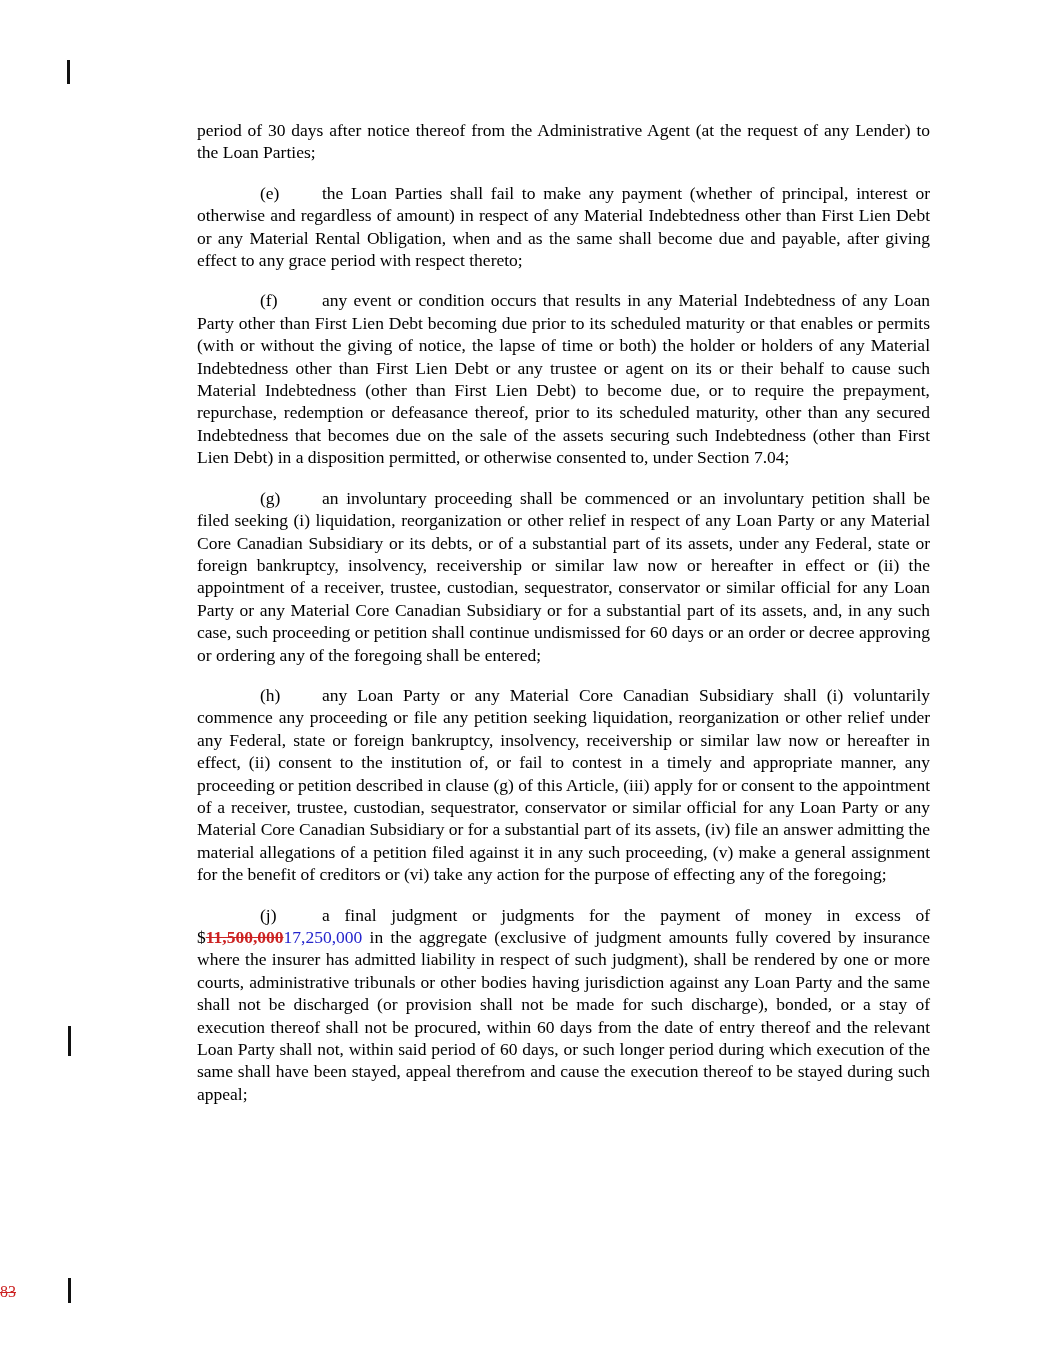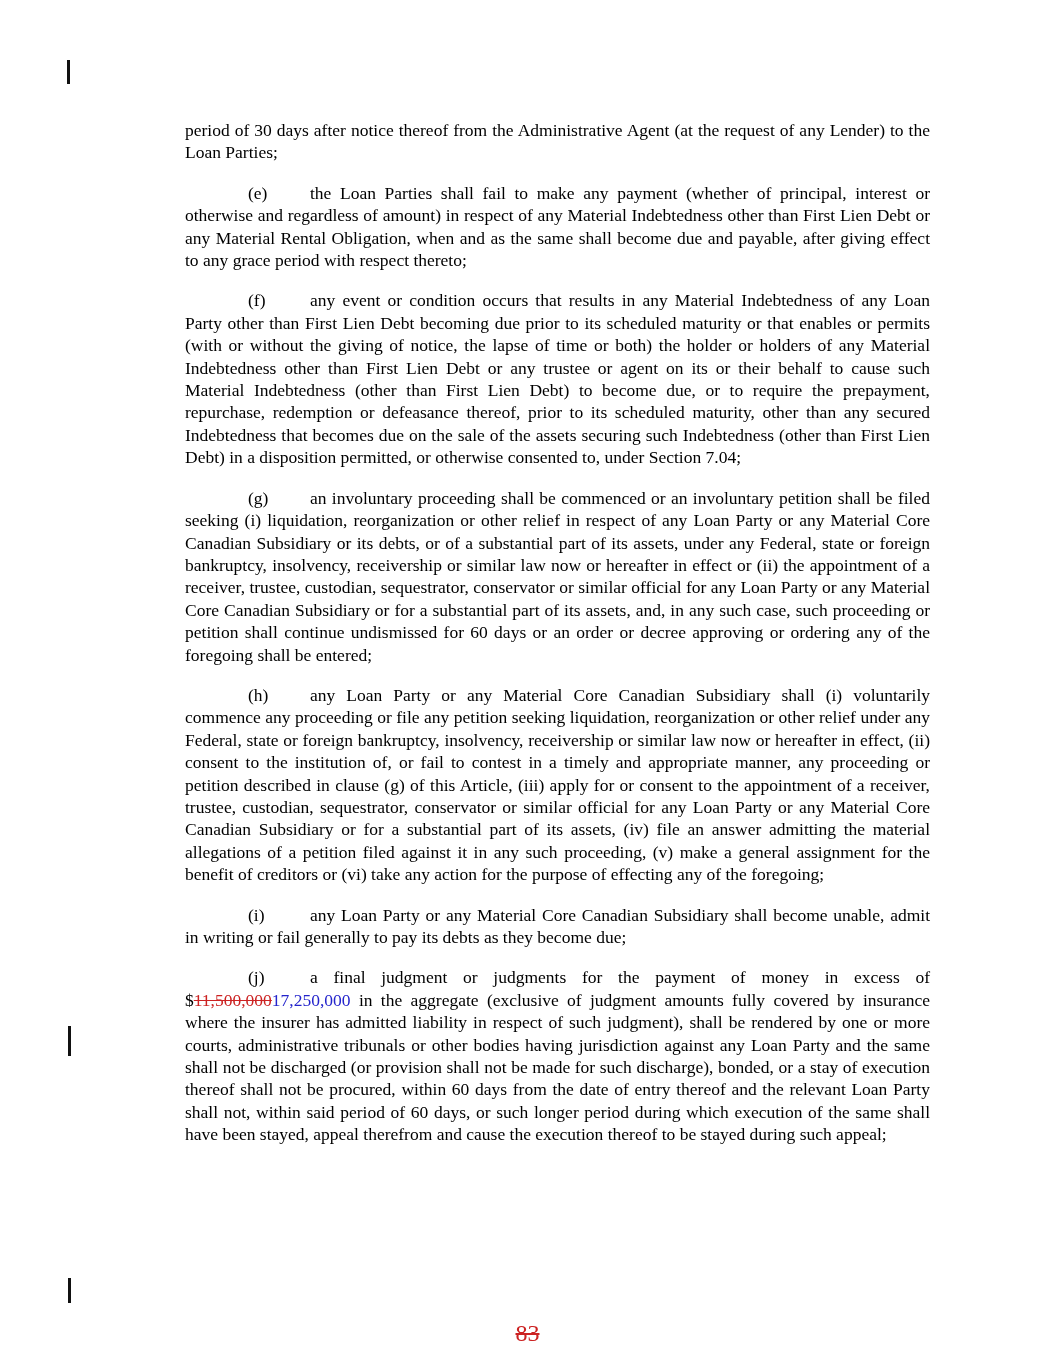--- a/index.html
+++ b/index.html
@@ -30,43 +30,44 @@
   
   .doc-body {
     position: absolute;
     left: 185px;
     top: 119px;
     width: 745px;
     font-size: 17.5px;
     line-height: 22.4px;
     text-align: justify;
   }
-  .para { margin: 0 0 18px 0; }
+  .para { margin: 0 0 18px 12px; }
   .para.lettered { text-indent: 63px; }
   .para.flush { text-indent: 0; }
   .marker { display: inline-block; width: 62px; text-indent: 0; }
 
   .seg.normal { }
   .seg.underline { }
   .seg.deleted {
     color: var(--deleted, #cc2222);
     text-decoration: line-through;
+    font-weight: bold;
   }
   .seg.inserted {
     color: var(--inserted, #2424cc);
   }
 
   
   .footer {
     position: absolute;
     left: 0;
-    top: 1322px;
+    top: 1281px;
     width: 100%;
-    text-align: center;
-    font-size: 24px;
+    text-align: left;
+    font-size: 16px;
     line-height: 22px;
   }
   .footer .page-num {
     color: var(--deleted, #cc2222);
     text-decoration: line-through;
   }
 </style>
 </head>
 <body>
 
@@ -74,20 +75,19 @@
   <div class="change-bar bar-1"></div>
   <div class="change-bar bar-2"></div>
   <div class="change-bar bar-3"></div>
 
   <div class="doc-body" id="doc-body">
       <p class="para flush"><span class="seg normal">period of 30 days after notice thereof from the Administrative Agent (at the request of any Lender) to the Loan Parties;</span></p>
       <p class="para lettered"><span class="marker">(e)</span><span class="seg normal">the Loan Parties shall fail to make any payment (whether of principal, interest or otherwise and regardless of amount) in respect of any Material Indebtedness other than First Lien Debt or any Material Rental Obligation, when and as the same shall become due and payable, after giving effect to any grace period with respect thereto;</span></p>
       <p class="para lettered"><span class="marker">(f)</span><span class="seg normal">any event or condition occurs that results in any Material Indebtedness of any Loan Party other than First Lien Debt becoming due prior to its scheduled maturity or that enables or permits (with or without the giving of notice, the lapse of time or both) the holder or holders of any Material Indebtedness other than First Lien Debt or any trustee or agent on its or their behalf to cause such Material Indebtedness (other than First Lien Debt) to become due, or to require the prepayment, repurchase, redemption or defeasance thereof, prior to its scheduled maturity, other than any secured Indebtedness that becomes due on the sale of the assets securing such Indebtedness (other than First Lien Debt) in a disposition permitted, or otherwise consented to, under </span><span class="seg underline">Section 7.04</span><span class="seg normal">;</span></p>
       <p class="para lettered"><span class="marker">(g)</span><span class="seg normal">an involuntary proceeding shall be commenced or an involuntary petition shall be filed seeking (i) liquidation, reorganization or other relief in respect of any Loan Party or any Material Core Canadian Subsidiary or its debts, or of a substantial part of its assets, under any Federal, state or foreign bankruptcy, insolvency, receivership or similar law now or hereafter in effect or (ii) the appointment of a receiver, trustee, custodian, sequestrator, conservator or similar official for any Loan Party or any Material Core Canadian Subsidiary or for a substantial part of its assets, and, in any such case, such proceeding or petition shall continue undismissed for 60 days or an order or decree approving or ordering any of the foregoing shall be entered;</span></p>
       <p class="para lettered"><span class="marker">(h)</span><span class="seg normal">any Loan Party or any Material Core Canadian Subsidiary shall (i) voluntarily commence any proceeding or file any petition seeking liquidation, reorganization or other relief under any Federal, state or foreign bankruptcy, insolvency, receivership or similar law now or hereafter in effect, (ii) consent to the institution of, or fail to contest in a timely and appropriate manner, any proceeding or petition described in </span><span class="seg underline">clause (g)</span><span class="seg normal"> of this Article, (iii) apply for or consent to the appointment of a receiver, trustee, custodian, sequestrator, conservator or similar official for any Loan Party or any Material Core Canadian Subsidiary or for a substantial part of its assets, (iv) file an answer admitting the material allegations of a petition filed against it in any such proceeding, (v) make a general assignment for the benefit of creditors or (vi) take any action for the purpose of effecting any of the foregoing;</span></p>
-      <p class="para lettered"><span class="marker">(i)</span><span class="seg normal">any Loan Party or any Material Core Canadian Subsidiary shall become unable, admit in writing or fail generally to pay its debts as they become due;</span></p>
       <p class="para lettered"><span class="marker">(j)</span><span class="seg normal">a final judgment or judgments for the payment of money in excess of $</span><span class="seg deleted">11,500,000</span><span class="seg inserted">17,250,000</span><span class="seg normal"> in the aggregate (exclusive of judgment amounts fully covered by insurance where the insurer has admitted liability in respect of such judgment), shall be rendered by one or more courts, administrative tribunals or other bodies having jurisdiction against any Loan Party and the same shall not be discharged (or provision shall not be made for such discharge), bonded, or a stay of execution thereof shall not be procured, within 60 days from the date of entry thereof and the relevant Loan Party shall not, within said period of 60 days, or such longer period during which execution of the same shall have been stayed, appeal therefrom and cause the execution thereof to be stayed during such appeal;</span></p>
     </div>
 
   <div class="footer">
     <span class="page-num">83</span>
   </div>
 </div>
 
 </body></html>

